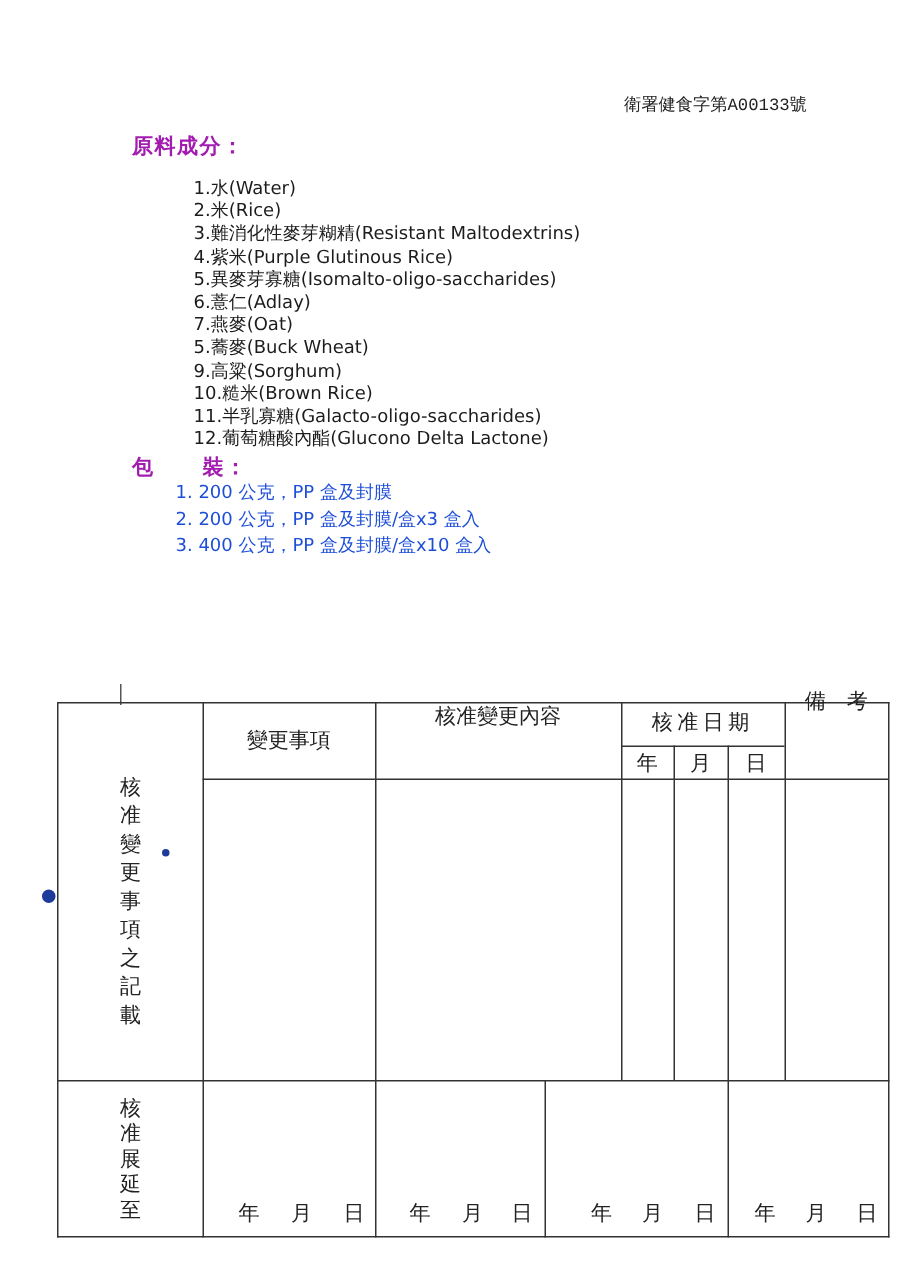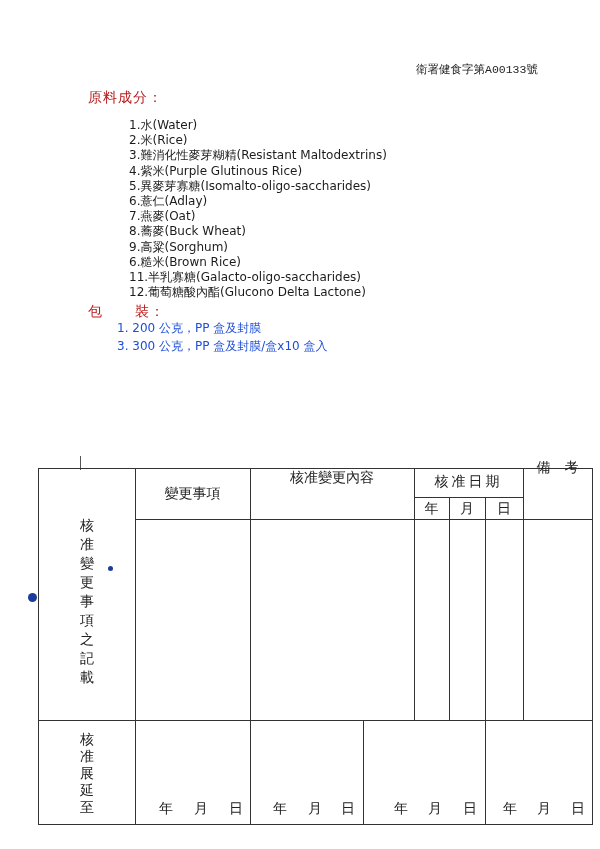--- a/index.html
+++ b/index.html
@@ -7,21 +7,21 @@
       width: 600px; height: 849px; position: relative; overflow: hidden;
       background: #ffffff; color: #1c1c1c;
       font-family: "DejaVu Sans", "Liberation Sans", sans-serif;
     }
     .license-no {
       position: absolute; left: 416px; top: 62px;
       font-family: Liberation Mono, monospace;
       font-size: 11.5px; color: #222;
     }
     .section-title {
-      position: absolute; font-weight: normal; font-size: 14px; color: #b91c1c;
+      position: absolute; font-weight: bold; font-size: 14px; color: #a21caf;
       font-family: "DejaVu Serif", "Liberation Serif", serif;
       letter-spacing: 1px;
     }
     .ingredients { position: absolute; left: 117px; top: 106px; margin: 12px; padding: 0; list-style: none; }
     .ingredients li { font-size: 12px; line-height: 15.2px; color: #1c1c1c; white-space: nowrap; }
     .packaging { position: absolute; left: 117px; top: 320px; margin: 0; padding: 0; list-style: none; }
     .packaging li { font-size: 12px; line-height: 17.5px; color: #1d4ed8; white-space: nowrap; }
 
     .dot { position: absolute; border-radius: 50%; background: #1d3b9a; }
     .mark { position: absolute; width: 1px; background: #555; }
@@ -45,32 +45,33 @@
 
 <div class="section-title" style="left:88px; top:89px;">原料成分：</div>
 <ul class="ingredients">
   <li>1.水(Water)</li>
   <li>2.米(Rice)</li>
   <li>3.難消化性麥芽糊精(Resistant Maltodextrins)</li>
   <li>4.紫米(Purple Glutinous Rice)</li>
   <li>5.異麥芽寡糖(Isomalto-oligo-saccharides)</li>
   <li>6.薏仁(Adlay)</li>
   <li>7.燕麥(Oat)</li>
-  <li>8.蕎麥(Buck Wheat)</li>
+  <li>5.蕎麥(Buck Wheat)</li>
   <li>9.高粱(Sorghum)</li>
-  <li>6.糙米(Brown Rice)</li>
+  <li>10.糙米(Brown Rice)</li>
   <li>11.半乳寡糖(Galacto-oligo-saccharides)</li>
   <li>12.葡萄糖酸內酯(Glucono Delta Lactone)</li>
 </ul>
 
 <div class="section-title" style="left:88px; top:303px;">包</div>
 <div class="section-title" style="left:135px; top:303px;">裝：</div>
 <ul class="packaging">
   <li>1. 200 公克，PP 盒及封膜</li>
-  <li>3. 300 公克，PP 盒及封膜/盒x10 盒入</li>
+  <li>2. 200 公克，PP 盒及封膜/盒x3 盒入</li>
+  <li>3. 400 公克，PP 盒及封膜/盒x10 盒入</li>
 </ul>
 
 <div class="mark" style="left:80px; top:456px; height:14px;"></div>
 <div class="dot" style="left:28px; top:593px; width:9px; height:9px;"></div>
 <div class="dot" style="left:108px; top:566px; width:5px; height:5px;"></div>
 
 <div>
 
   <div class="grid-line h" style="left:38px; top:468px; width:555px;"></div>
   <div class="grid-line h" style="left:38px; top:824px; width:555px;"></div>

